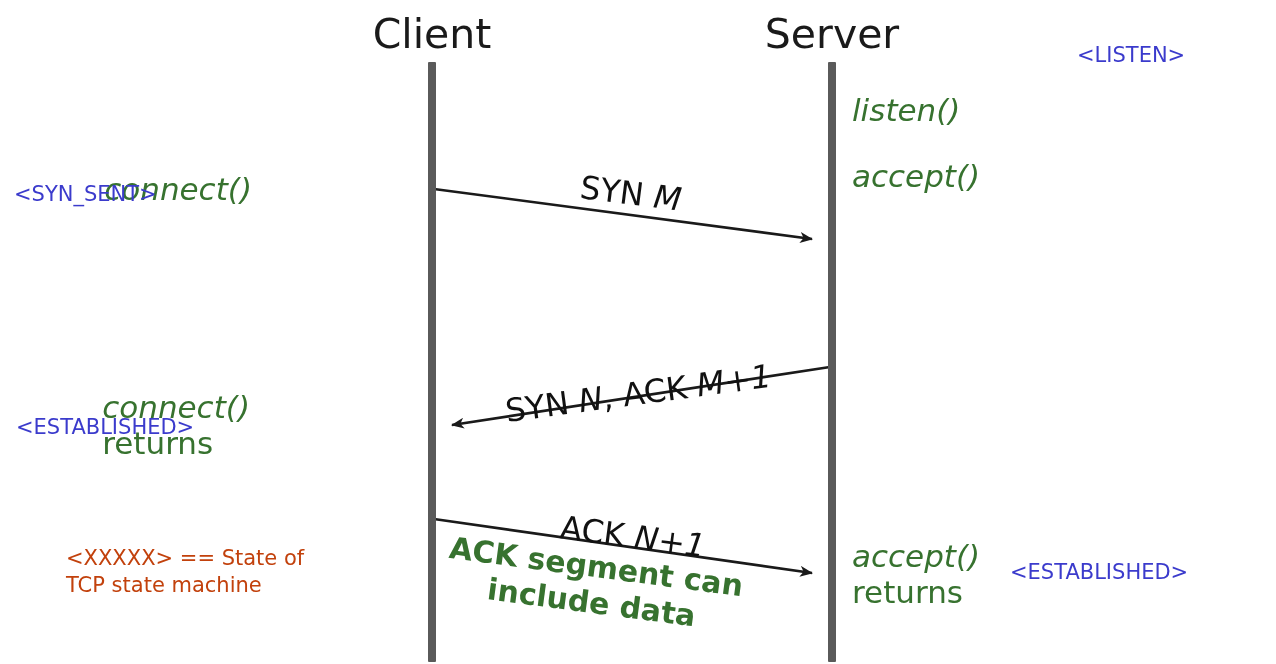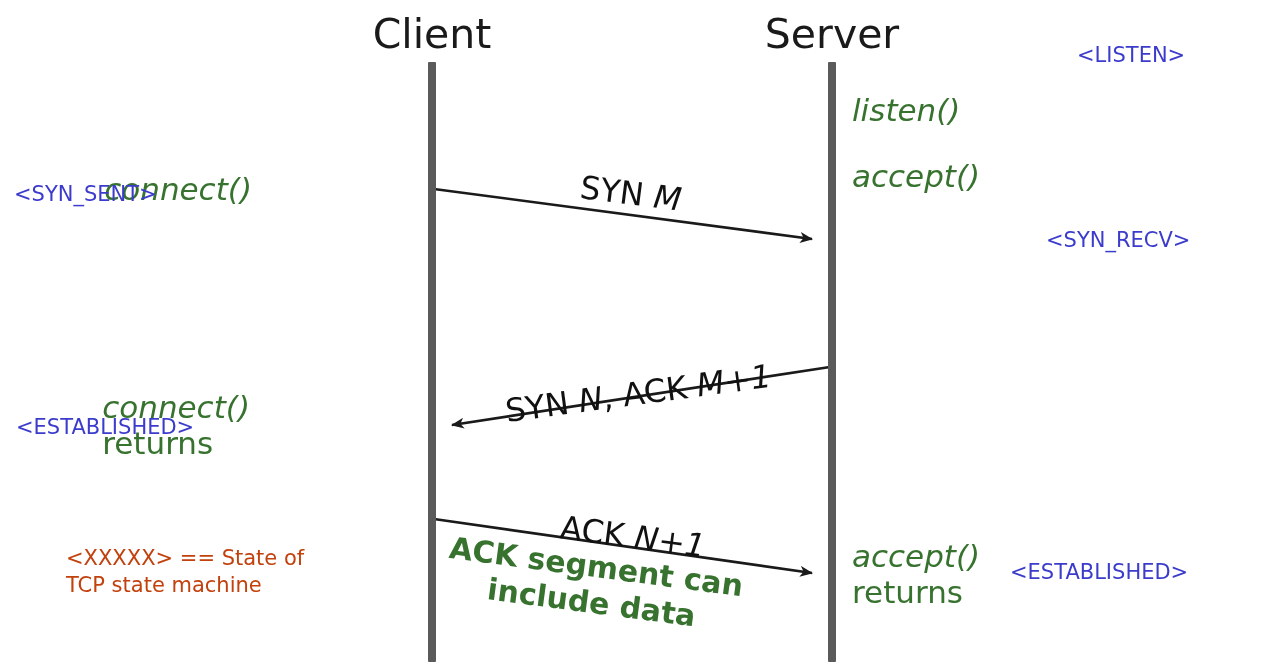--- a/index.html
+++ b/index.html
@@ -182,21 +182,20 @@
     <div class="it">accept()</div>
     <div class="up">returns</div>
   </div>
 
   <div class="state-label" id="state-syn-sent">&lt;SYN_SENT&gt;</div>
 
   <div class="state-label" id="state-established-client">&lt;ESTABLISHED&gt;</div>
 
   <div class="state-label" id="state-listen">&lt;LISTEN&gt;</div>
 
-  <div class="state-label" id="state-syn-recv">&lt;SYN_RECV&gt;</div>
 
   <div class="state-label" id="state-established-server">&lt;ESTABLISHED&gt;</div>
 
   <div id="legend">&lt;XXXXX&gt; == State of
 TCP state machine</div>
 
   <div class="msg-label" id="msg-syn-m">
     <span>SYN </span><span class="it">M</span>
   </div>
 

